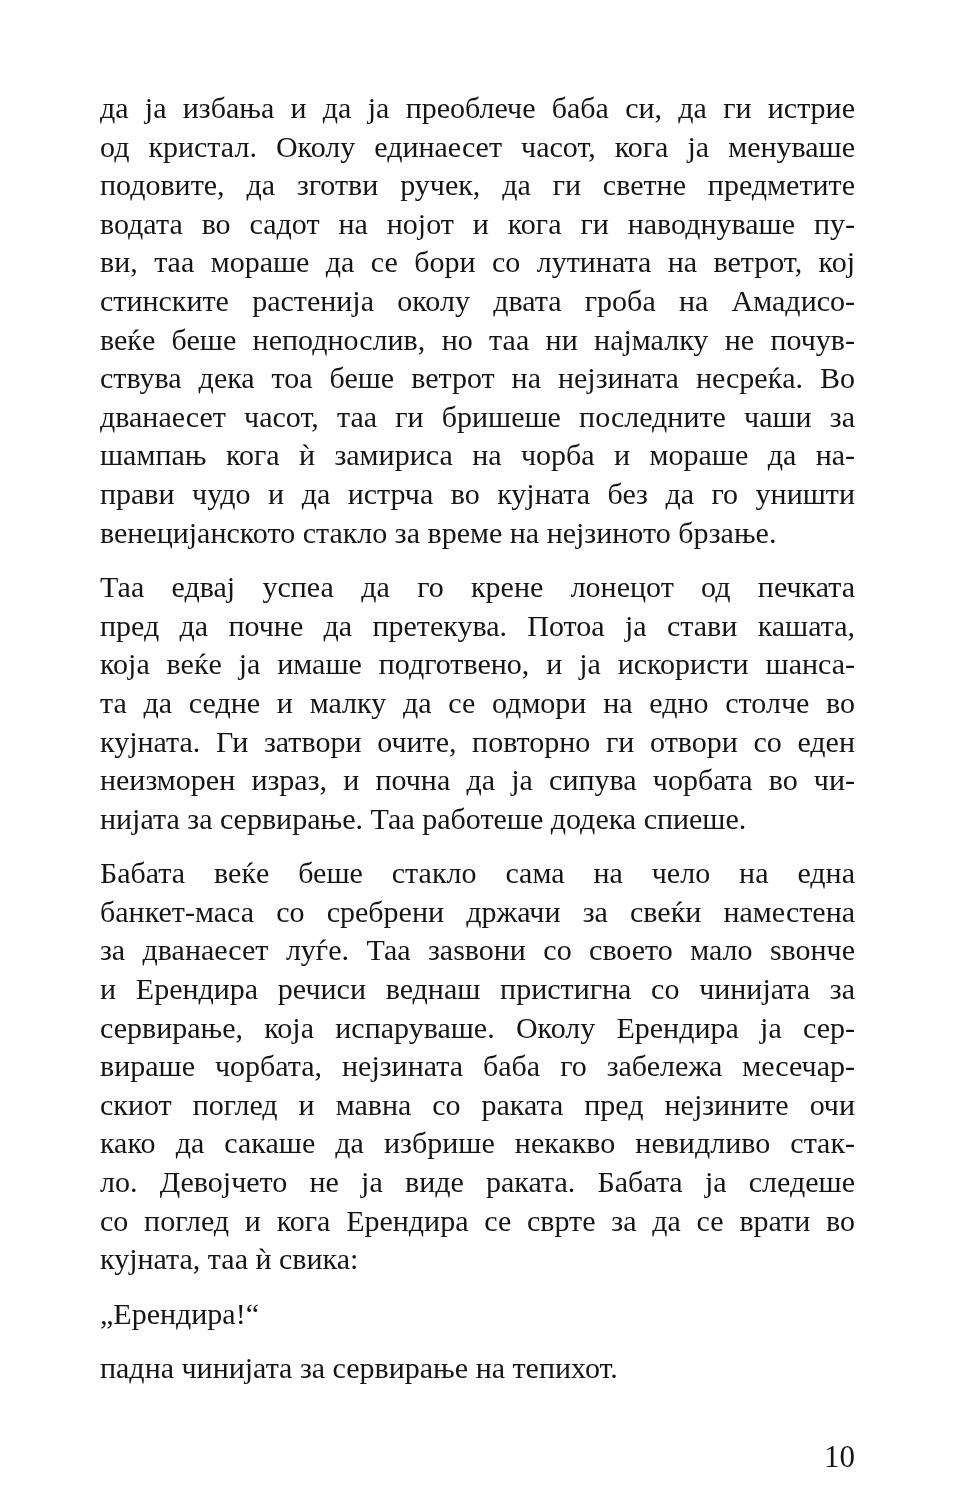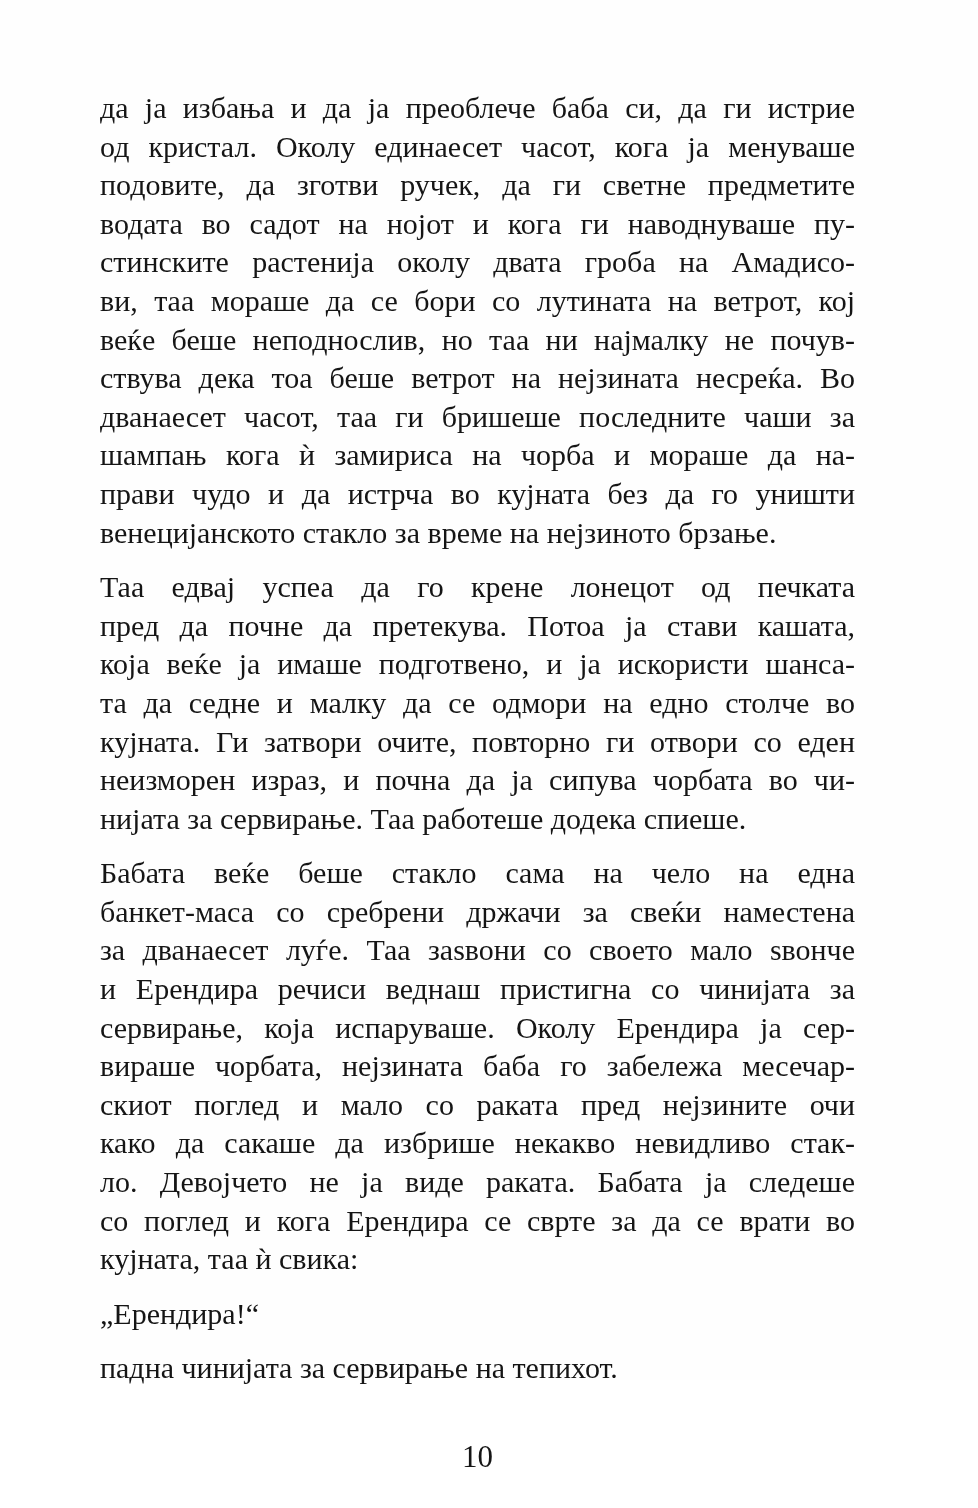--- a/index.html
+++ b/index.html
@@ -38,40 +38,40 @@
   }
   .line.end {
     text-align-last: left;
     -moz-text-align-last: left;
   }
   .page-number {
     position: absolute;
     top: 1438px;
     left: 100px;
     width: 755px;
-    text-align: center;
+    text-align: right;
     font-size: 31px;
     line-height: 38px;
     color: #151515;
   }
 </style>
 </head>
 <body>
 
 <div class="page">
   <div class="text-block">
 
     <p class="para">
       </p>
       <div class="line">да ја избања и да ја преоблече баба си, да ги истрие</div>
       <div class="line">од кристал. Околу единаесет часот, кога ја менуваше</div>
       <div class="line">подовите, да зготви ручек, да ги светне предметите</div>
       <div class="line">водата во садот на нојот и кога ги наводнуваше пу-</div>
+      <div class="line">ви, таа мораше да се бори со лутината на ветрот, кој</div>
       <div class="line">стинските растенија околу двата гроба на Амадисо-</div>
-      <div class="line">ви, таа мораше да се бори со лутината на ветрот, кој</div>
       <div class="line">веќе беше неподнослив, но таа ни најмалку не почув-</div>
       <div class="line">ствува дека тоа беше ветрот на нејзината несреќа. Во</div>
       <div class="line">дванаесет часот, таа ги бришеше последните чаши за</div>
       <div class="line">шампањ кога ѝ замириса на чорба и мораше да на-</div>
       <div class="line">прави чудо и да истрча во кујната без да го уништи</div>
       <div class="line end">венецијанското стакло за време на нејзиното брзање.</div>
     <p></p>
 
     <p class="para indent">
       </p>
@@ -85,21 +85,21 @@
     <p></p>
 
     <p class="para indent">
       </p>
       <div class="line">Бабата веќе беше стакло сама на чело на една</div>
       <div class="line">банкет-маса со сребрени држачи за свеќи наместена</div>
       <div class="line">за дванаесет луѓе. Таа заѕвони со своето мало ѕвонче</div>
       <div class="line">и Ерендира речиси веднаш пристигна со чинијата за</div>
       <div class="line">сервирање, која испаруваше. Околу Ерендира ја сер-</div>
       <div class="line">вираше чорбата, нејзината баба го забележа месечар-</div>
-      <div class="line">скиот поглед и мало со раката пред нејзините очи</div>
+      <div class="line">скиот поглед и мавна со раката пред нејзините очи</div>
       <div class="line">како да сакаше да избрише некакво невидливо стак-</div>
       <div class="line">ло. Девојчето не ја виде раката. Бабата ја следеше</div>
       <div class="line">со поглед и кога Ерендира се сврте за да се врати во</div>
       <div class="line end">кујната, таа ѝ свика:</div>
     <p></p>
 
     <p class="para indent">
       </p>
       <div class="line end">„Ерендира!“</div>
     <p></p>

